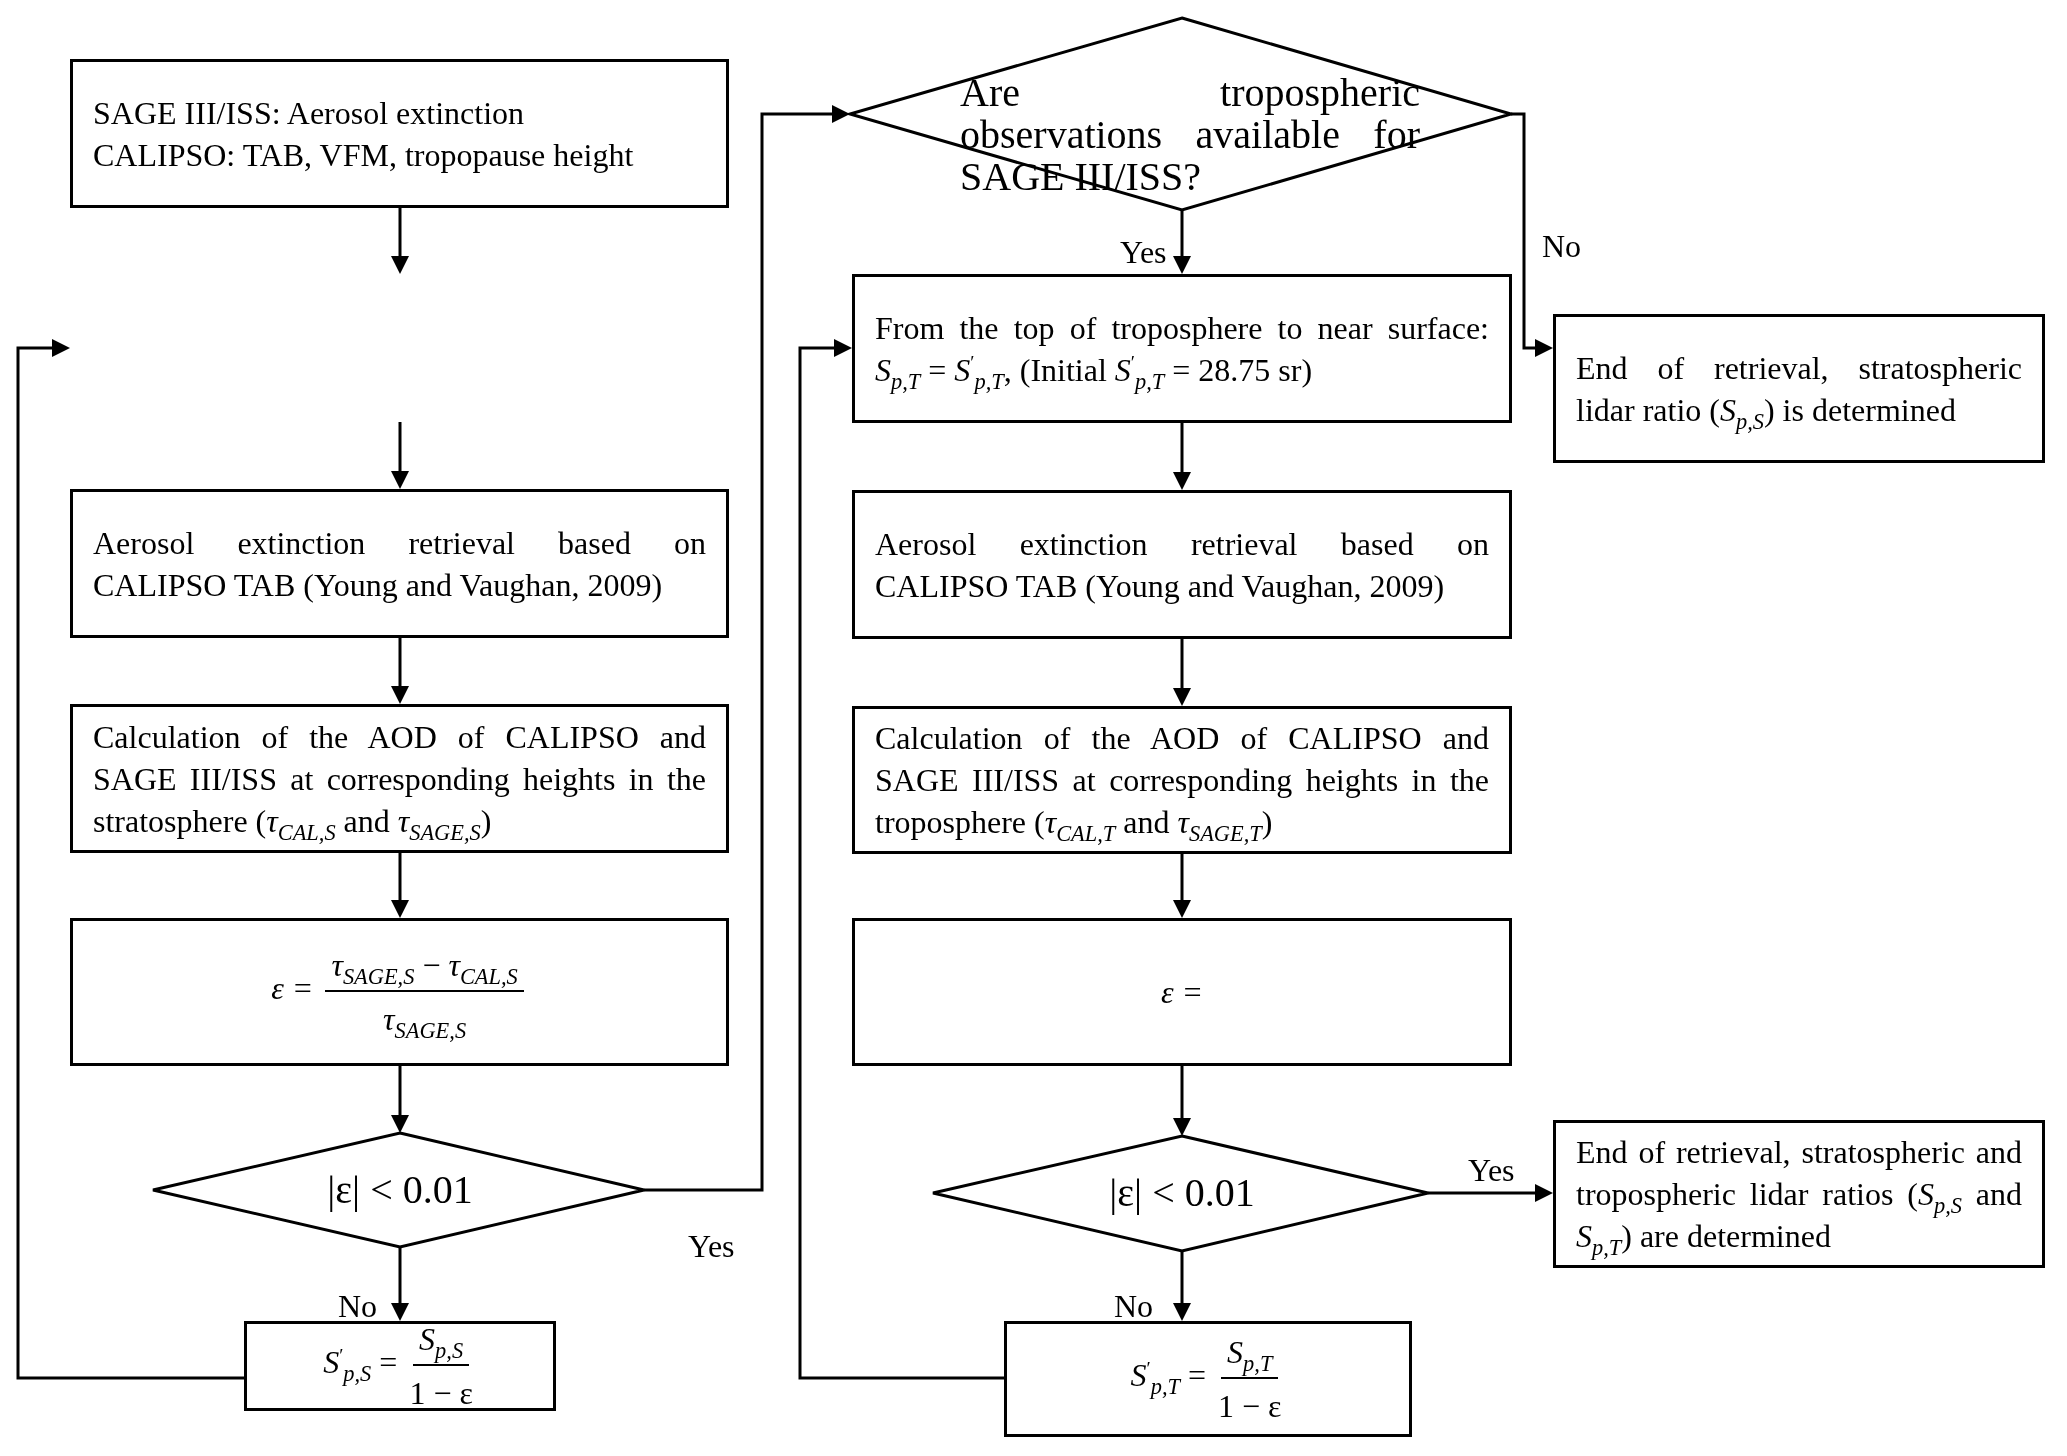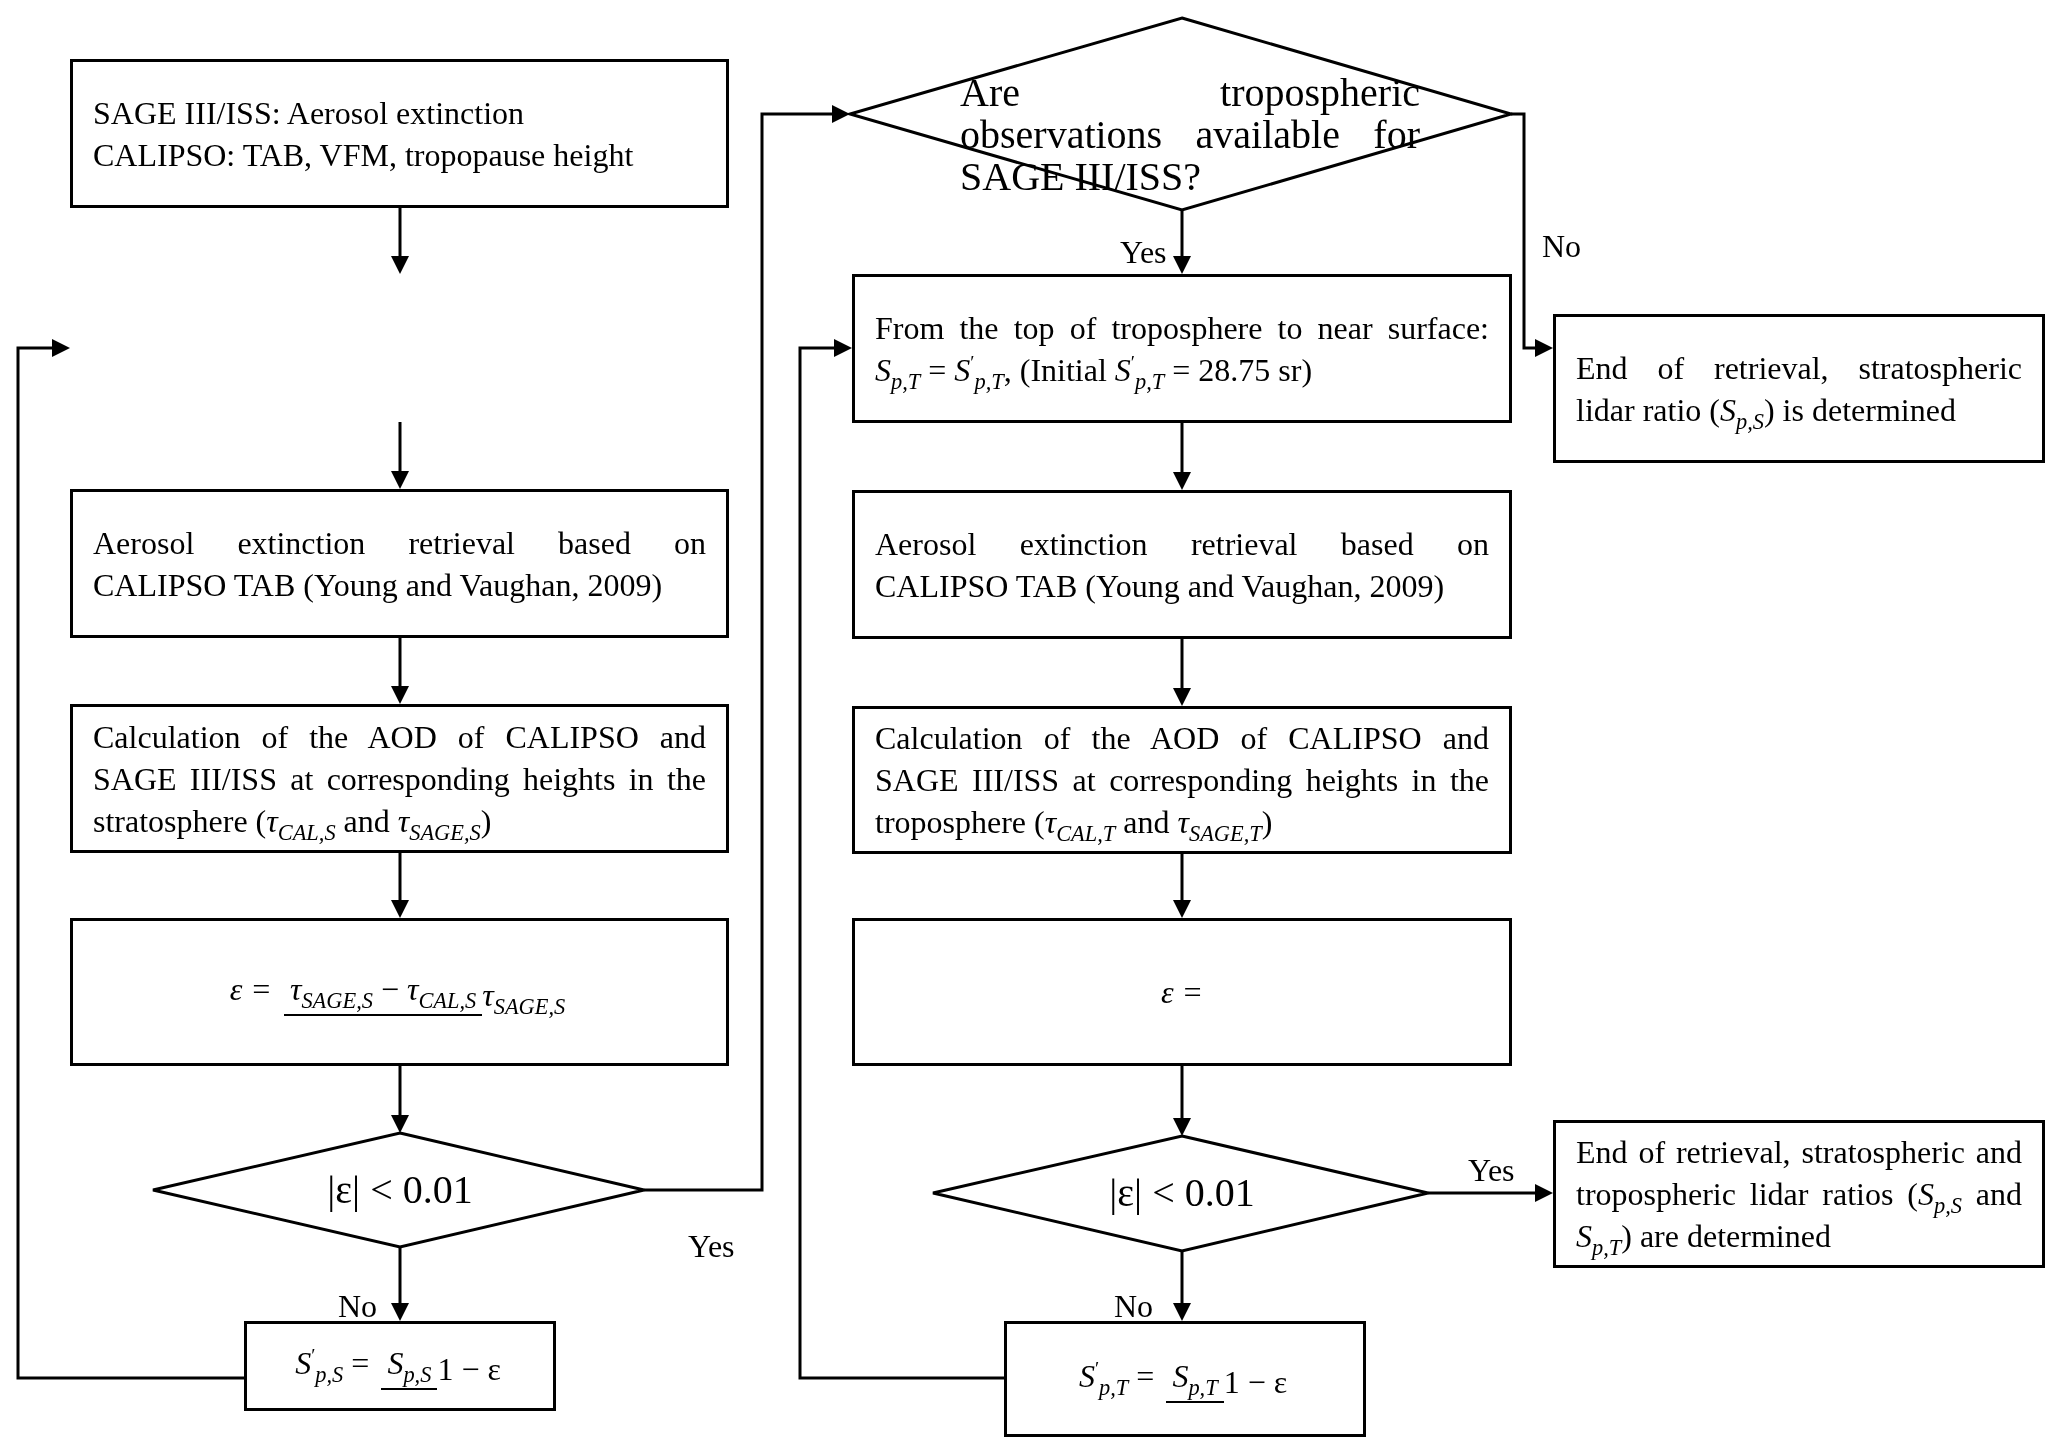--- a/index.html
+++ b/index.html
@@ -8,21 +8,21 @@
   svg.lines { position: absolute; left: 0; top: 0; width: 2067px; height: 1456px; }
   .box { position: absolute; box-sizing: border-box; border: 3px solid #000; background: #fff;
     display: flex; align-items: center; padding: 0 20px; }
   .box .txt { width: 100%; font-size: 32px; line-height: 42px; text-align: justify; text-align-last: left; }
   .box .txt.center { text-align: center; text-align-last: center; }
   .dtext { position: absolute; font-size: 40px; line-height: 42px; text-align: center; }
   .label { position: absolute; font-size: 32px; line-height: 36px; margin-top: 12px; }
   i { font-style: italic; }
   sub { font-size: 0.7em; vertical-align: -0.35em; line-height: 0; font-style: italic; }
   sup { font-size: 0.6em; line-height: 0; }
-  .frac { display: inline-flex; flex-direction: row; align-items: center; vertical-align: middle; margin: 0 4px; }
+  .frac { display: inline-flex; flex-direction: column; align-items: center; vertical-align: middle; margin: 0 4px; }
   .frac .num { padding: 0 6px 4px; border-bottom: 2px solid #000; }
   .frac .den { padding-top: 6px; }
 </style>
 </head>
 <body>
 
 <div id="canvas">
 
   <svg class="lines" viewBox="0 0 2067 1456">
     <defs>
@@ -139,21 +139,21 @@
   <div class="box" style="left:852px;top:918px;width:660px;height:148px;justify-content:center;">
     <div class="txt center">
       <i>ε = </i>
     </div>
   </div>
 
   <div class="dtext" style="left:1032px;top:1172px;width:300px;">|ε| &lt; 0.01</div>
   <div class="label" style="left:1468px;top:1140px;">Yes</div>
   <div class="label" style="left:1114px;top:1276px;">No</div>
 
-  <div class="box" style="left:1004px;top:1321px;width:362px;height:116px;justify-content:center;padding:8px;">
+  <div class="box" style="left:1004px;top:1321px;width:408px;height:116px;justify-content:center;padding:8px;">
     <div class="txt center">
       <i>S</i><sup>′</sup><sub>p,T</sub><span> = </span><span class="frac">
           <span class="num"><i>S</i><sub>p,T</sub></span>
           <span class="den">1 − ε</span>
         </span>
     </div>
   </div>
 
   <div class="box" style="left:1553px;top:274px;width:492px;height:149px;margin-top:40px;">
     <div class="txt"><span>End of retrieval, stratospheric lidar ratio (</span><i>S</i><sub>p,S</sub><span>) is determined</span></div>

